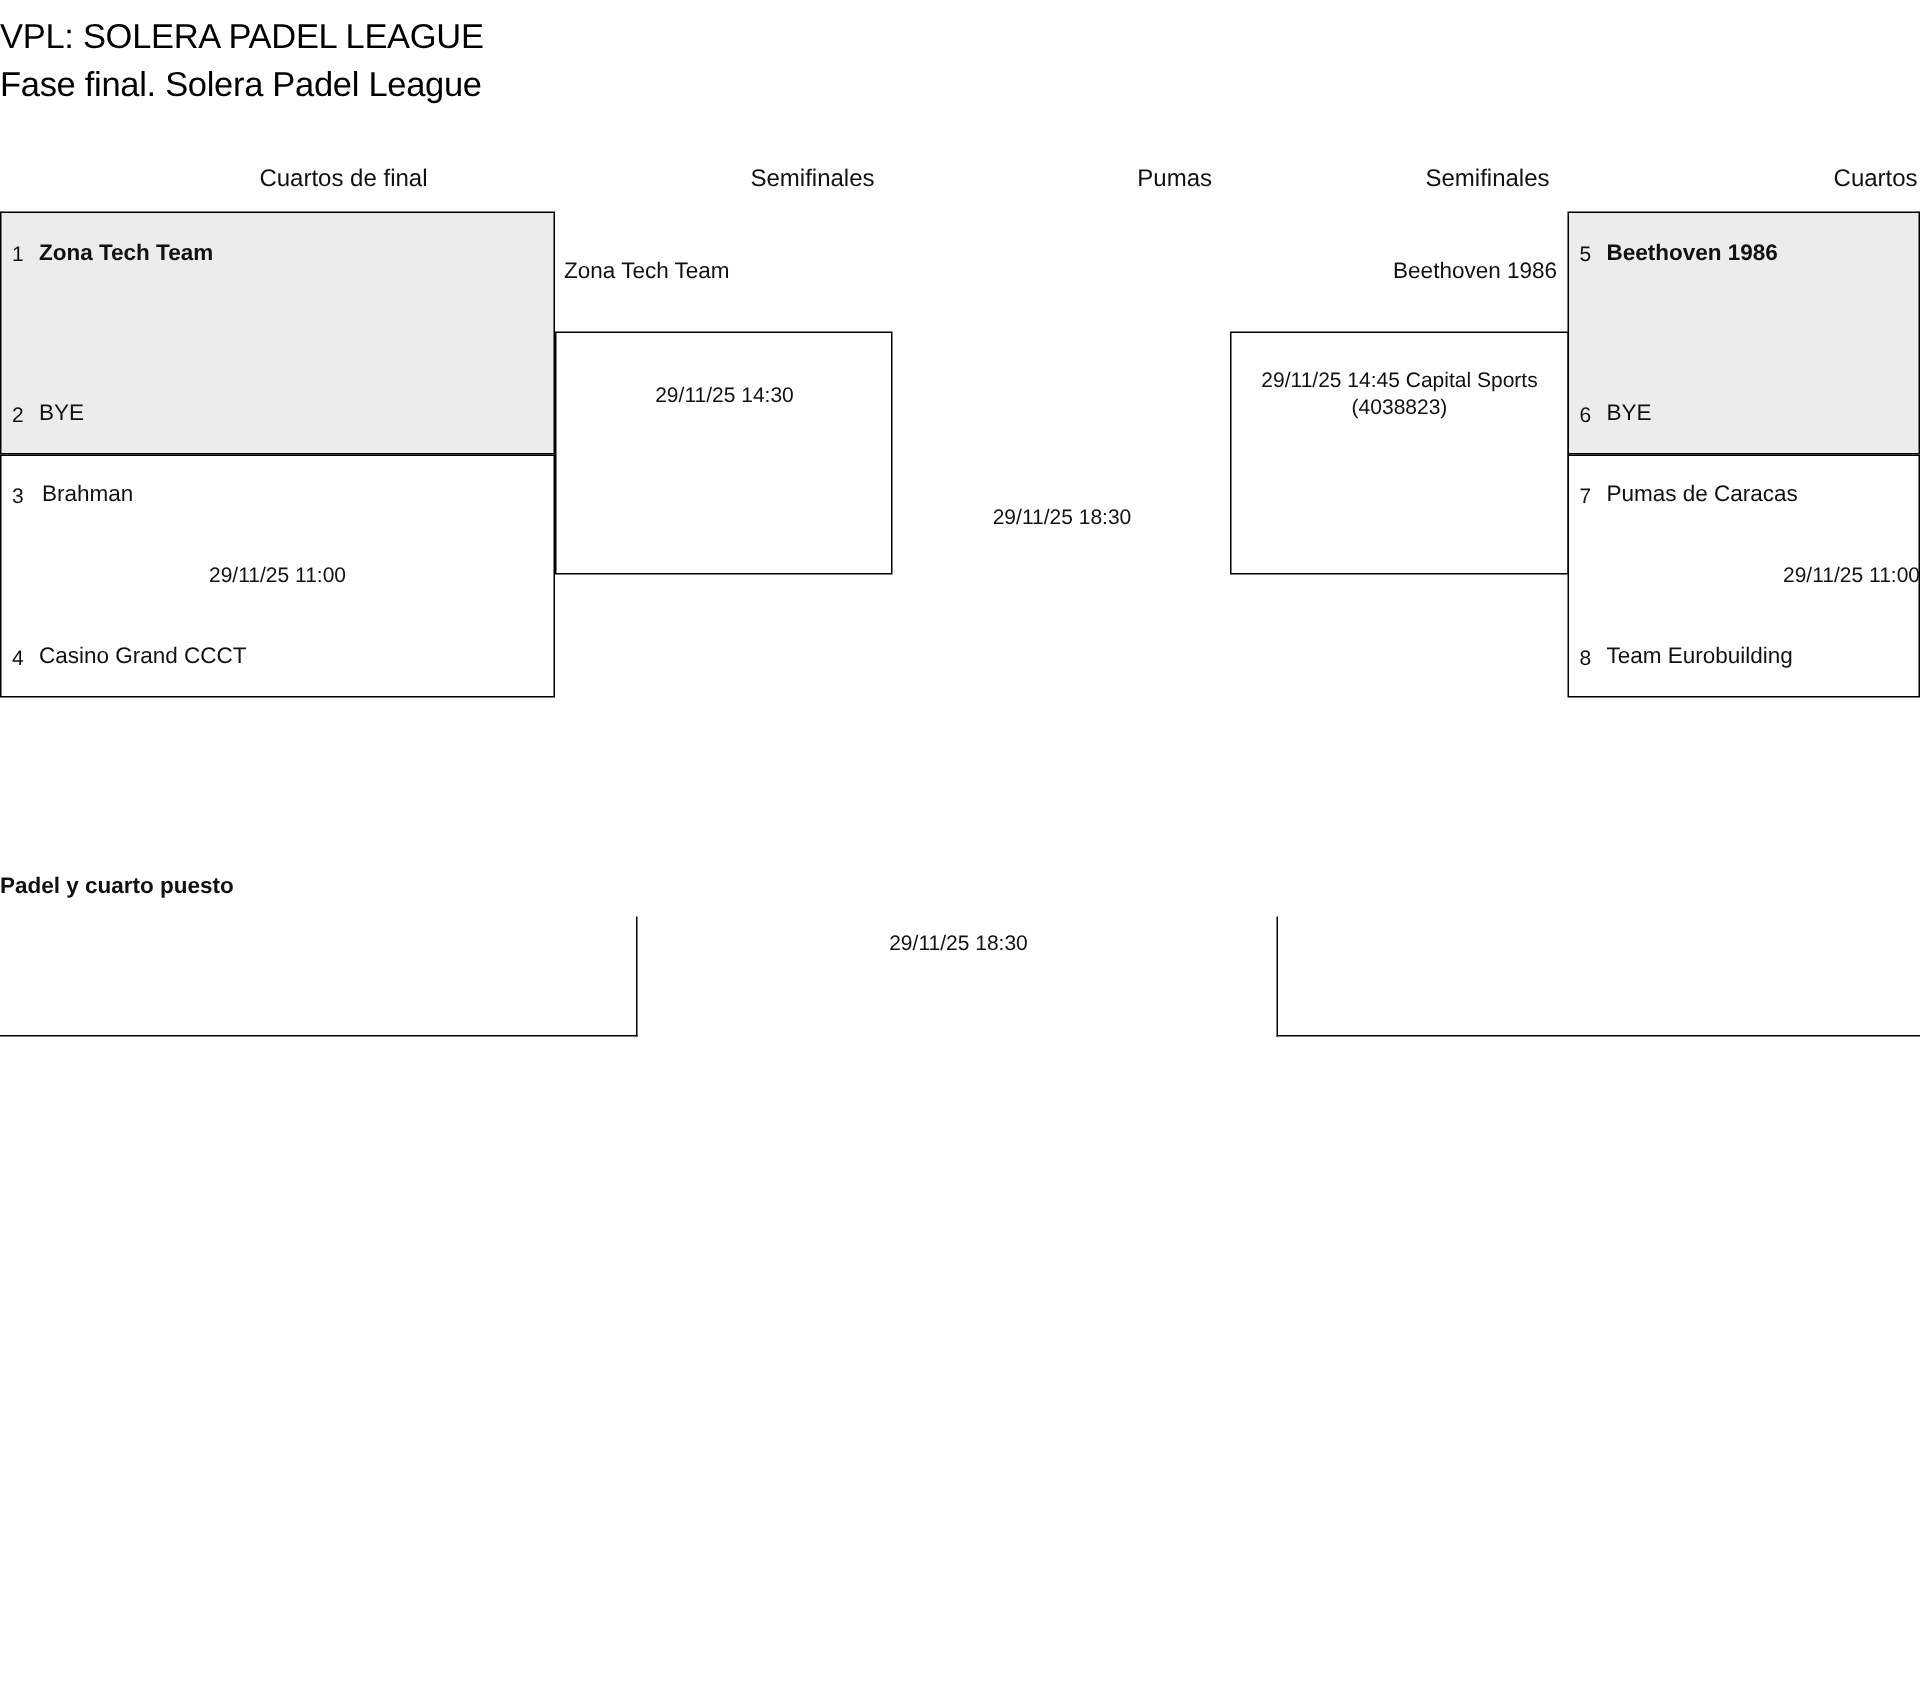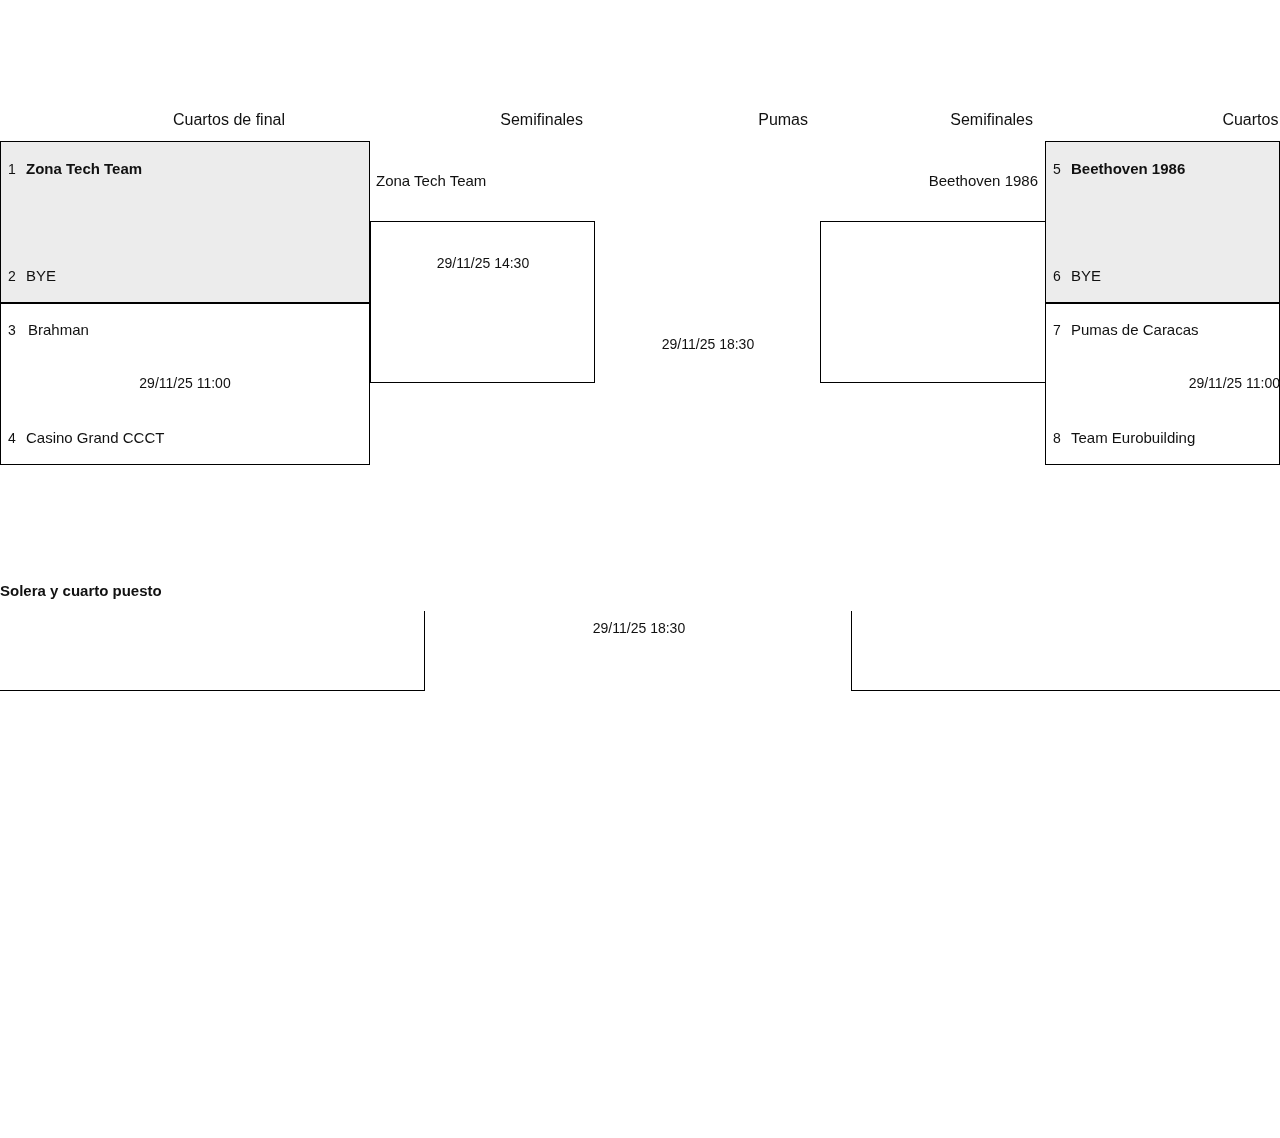--- a/index.html
+++ b/index.html
@@ -73,20 +73,24 @@
     white-space: nowrap;
   }
 
   .line { position: absolute; background: #000; }
 </style>
 </head>
 <body>
 
 <div id="root">
 
+  <div class="title-block">
+    <div class="title-line1">VPL: SOLERA PADEL LEAGUE</div>
+    <div class="title-line2">Fase final. Solera Padel League</div>
+  </div>
 
   <div class="round-label" style="left:85px; top:111px; width:200px;">Cuartos de final</div>
   <div class="round-label" style="left:383px; top:111px; width:200px;">Semifinales</div>
   <div class="round-label" style="left:608px; top:111px; width:200px;">Pumas</div>
   <div class="round-label" style="left:833px; top:111px; width:200px;">Semifinales</div>
   <div class="round-label" style="left:1122px; top:111px; width:200px;">Cuartos de fin</div>
 
   <div class="box shaded" style="left:0px; top:141px; width:370px; height:162px;"></div>
   <div class="seed" style="left:8px; top:161px;">1</div>
   <div class="team bold" style="left:26px; top:160px;">Zona Tech Team</div>
@@ -114,22 +118,23 @@
 
   <div class="box" style="left:1045px; top:303px; width:235px; height:162px;"></div>
   <div class="seed" style="left:1053px; top:322px;">7</div>
   <div class="team" style="left:1071px; top:321px;">Pumas de Caracas</div>
   <div class="matchinfo" style="left:1080px; top:375px; width:200px; text-align:right;">29/11/25 11:00</div>
   <div class="seed" style="left:1053px; top:430px;">8</div>
   <div class="team" style="left:1071px; top:429px;">Team Eurobuilding</div>
 
   <div class="advancer" style="left:833px; top:172px; width:205px; text-align:right;">Beethoven 1986</div>
   <div class="box" style="left:820px; top:221px; width:226px; height:162px;"></div>
+  <div class="matchinfo wrap" style="left:826px; top:244px; width:214px;">29/11/25 14:45 Capital Sports (4038823)</div>
 
-  <div class="third-title" style="left:0px; top:582px;">Solera y cuarto puesto</div>
+  <div class="third-title" style="left:0px; top:582px;">Padel y cuarto puesto</div>
 
   <div class="line" style="left:424px; top:611px; width:1px; height:80px;"></div>
   <div class="line" style="left:0px; top:690px; width:425px; height:1px;"></div>
 
   <div class="line" style="left:851px; top:611px; width:1px; height:80px;"></div>
   <div class="line" style="left:851px; top:690px; width:429px; height:1px;"></div>
 
   <div class="matchinfo" style="left:539px; top:620px; width:200px;">29/11/25 18:30</div>
 
 </div>

